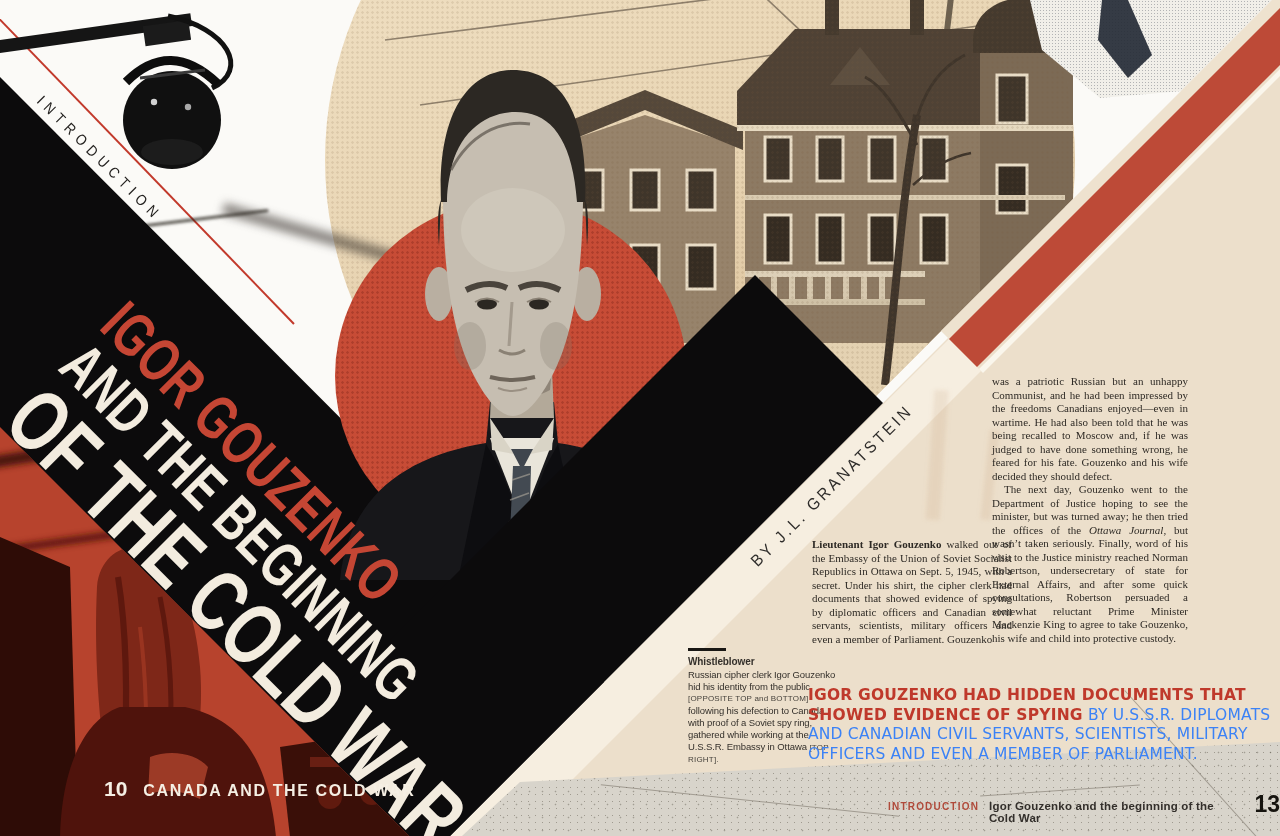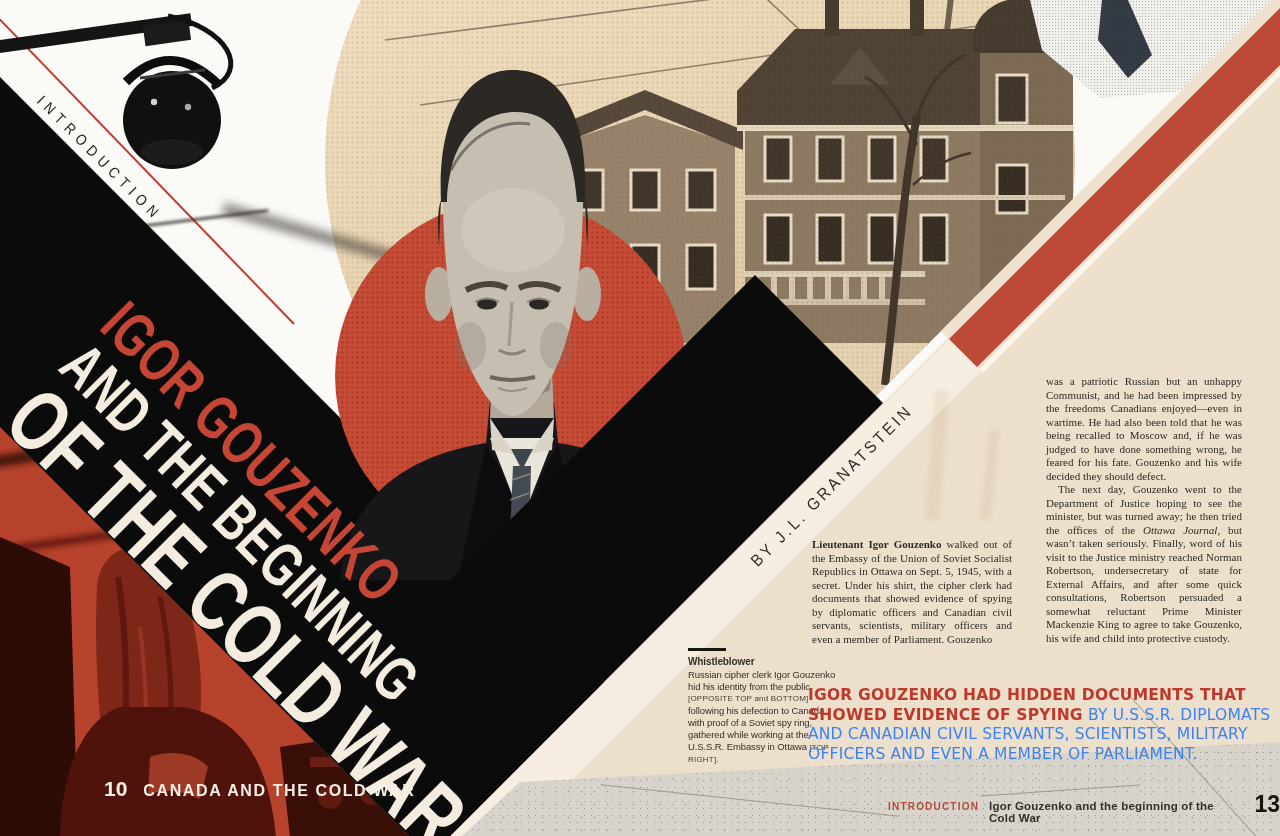--- a/index.html
+++ b/index.html
@@ -296,21 +296,21 @@
     <div class="specks"></div>
   </div>
   <div class="abs scratch" style="left:600px;top:800px;width:300px;transform:rotate(6deg)"></div>
   <div class="abs scratch" style="left:1090px;top:768px;width:210px;transform:rotate(48deg)"></div>
   <div class="abs scratch" style="left:980px;top:790px;width:160px;transform:rotate(-4deg)"></div>
 
   <div class="abs bodycol" style="left:812px;top:538px;width:200px">
     <span class="lead">Lieutenant Igor Gouzenko</span><span> walked out of the Embassy of the Union of Soviet Socialist Republics in Ottawa on Sept. 5, 1945, with a secret. Under his shirt, the cipher clerk had documents that showed evidence of spying by diplomatic officers and Canadian civil servants, scientists, military officers and even a member of Parliament. Gouzenko</span>
   </div>
 
-  <div class="abs bodycol" style="left:1046px;top:375px;width:196px">
+  <div class="abs bodycol" style="left:992px;top:375px;width:196px">
     <div>was a patriotic Russian but an unhappy Communist, and he had been impressed by the freedoms Canadians enjoyed—even in wartime. He had also been told that he was being recalled to Moscow and, if he was judged to have done something wrong, he feared for his fate. Gouzenko and his wife decided they should defect.</div>
     <div class="indent">
       <span>The next day, Gouzenko went to the Department of Justice hoping to see the minister, but was turned away; he then tried the offices of the </span><span class="ital">Ottawa Journal</span><span>, but wasn’t taken seriously. Finally, word of his visit to the Justice ministry reached Norman Robertson, undersecretary of state for External Affairs, and after some quick consultations, Robertson persuaded a somewhat reluctant Prime Minister Mackenzie King to agree to take Gouzenko, his wife and child into protective custody.</span>
     </div>
   </div>
 
   <div class="abs cap-rule"></div>
   <div class="abs caption">
     <div class="cap-h">Whistleblower</div>
     <span>Russian cipher clerk Igor Gouzenko hid his identity from the public </span><span class="cap-ref">[OPPOSITE TOP and BOTTOM]</span><span> following his defection to Canada with proof of a Soviet spy ring, gathered while working at the U.S.S.R. Embassy in Ottawa </span><span class="cap-ref">[TOP RIGHT].</span>

